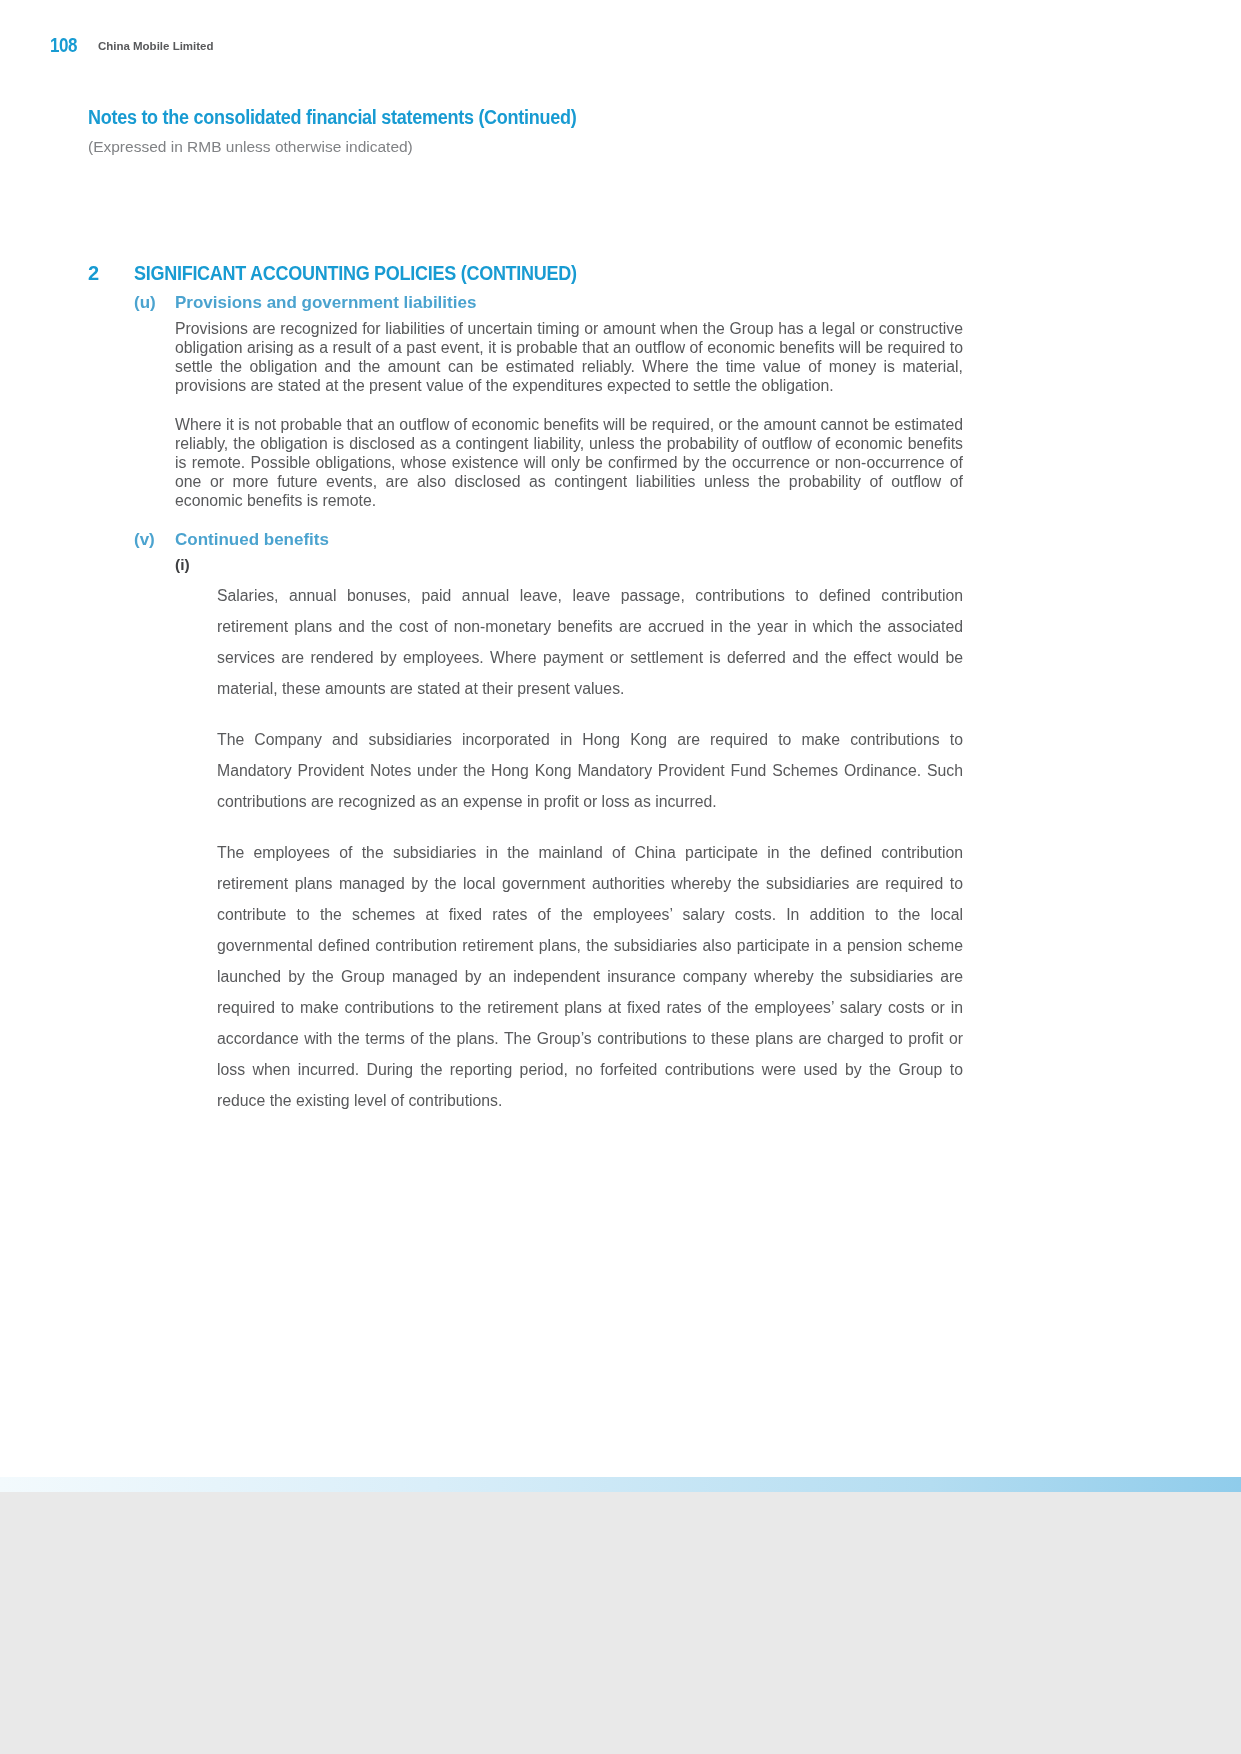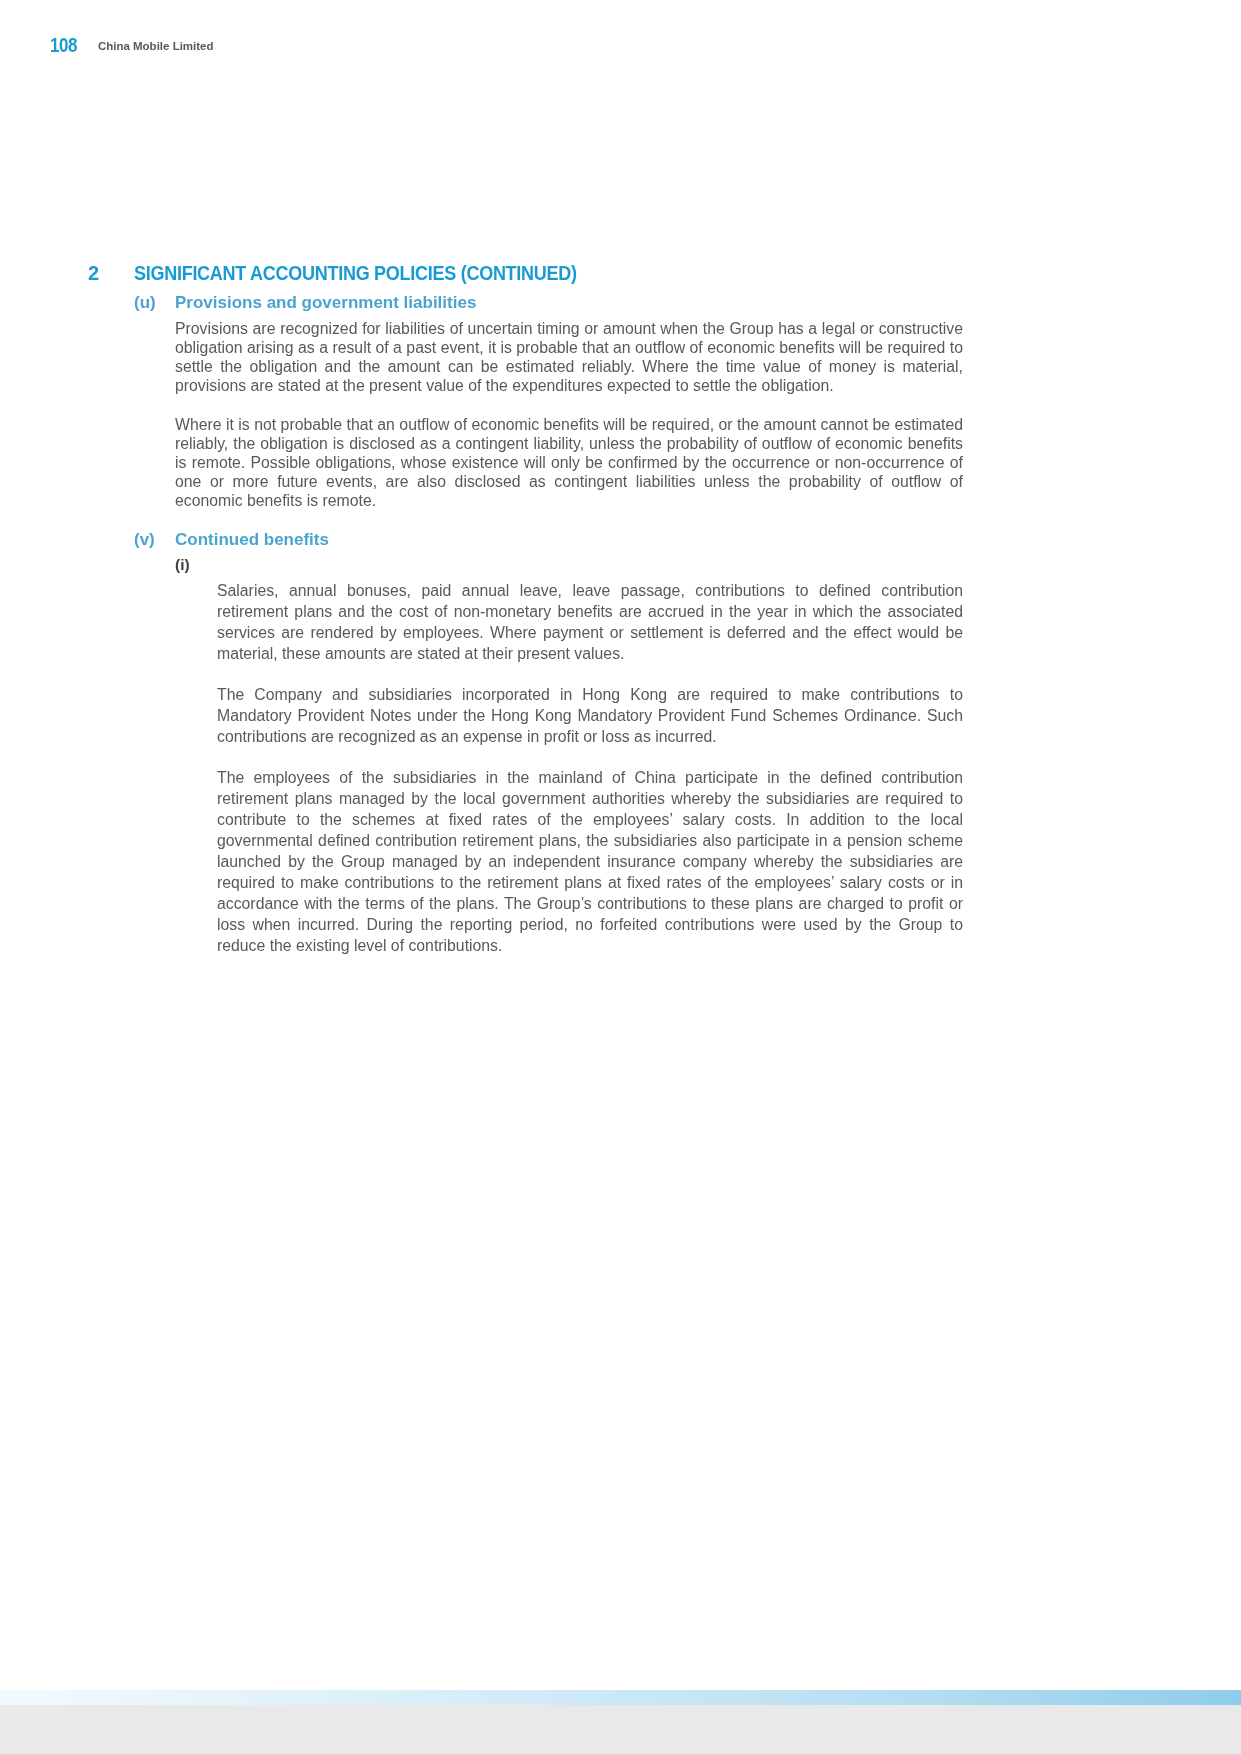--- a/index.html
+++ b/index.html
@@ -7,21 +7,21 @@
     --sub-blue:#4ba3cf;
     --body-text:#58595b;
     --muted-text:#808285;
     --dark-heading:#3f4042;
   }
   *{margin:0;padding:0;box-sizing:border-box;}
   html,body{background:#e9e9e9;}
   body{font-family:"Liberation Sans", sans-serif;}
   .page{
     position:relative;
-    width:1241px;height:1705px;
+    width:1241px;height:1492px;
     background:#ffffff;
     margin:0 auto;
     overflow:hidden;
   }
   
   .page-header{
     position:absolute;top:34px;left:50px;
     display:flex;align-items:baseline;gap:16px;
   }
   .page-number{
@@ -91,40 +91,44 @@
     font-weight:bold;font-size:15.5px;
     width:42px;flex:0 0 42px;
   }
   .subitem-title{
     color:var(--dark-heading);
     font-weight:bold;font-size:15.5px;
   }
   .subitem-body{margin-left:42px;}
   .subitem-body p{
     color:var(--body-text);
-    font-size:15.8px;line-height:21px;
+    font-size:15.8px;line-height:31px;
     text-align:justify;
     margin:0 0 20px 0;
   }
   
   .bottom-bar{
     position:absolute;left:0;right:0;bottom:0;height:15px;
     background:linear-gradient(to right,#f3fafd 0%,#d9eef9 35%,#b4ddf1 75%,#8fcceb 100%);
   }
 </style>
 </head>
 <body>
 
 <div class="page">
 
   <header class="page-header">
     <span class="page-number">108</span>
     <span class="company-name">China Mobile Limited</span>
   </header>
 
+  <div class="doc-title-block">
+    <h1 class="doc-title">Notes to the consolidated financial statements (Continued)</h1>
+    <p class="doc-subtitle">(Expressed in RMB unless otherwise indicated)</p>
+  </div>
 
   <main class="content">
 
     <div class="section-heading-row">
       <span class="section-number">2</span>
       <h2 class="section-title">SIGNIFICANT ACCOUNTING POLICIES (CONTINUED)</h2>
     </div>
 
     <section class="subsection">
       <div class="subsection-heading-row">

